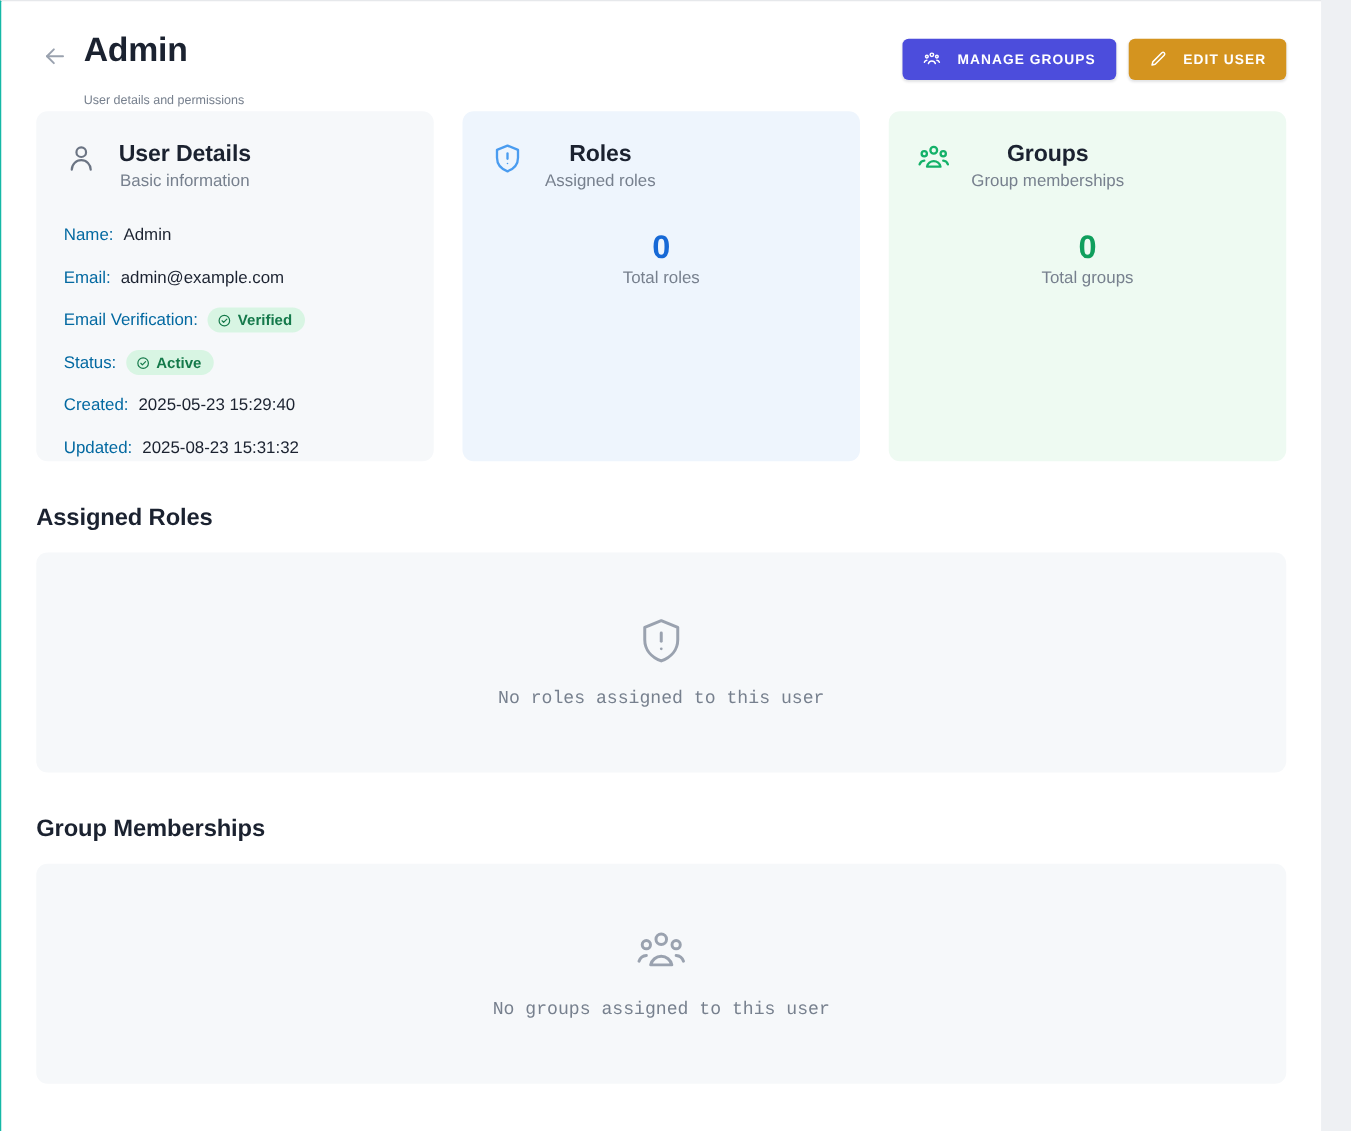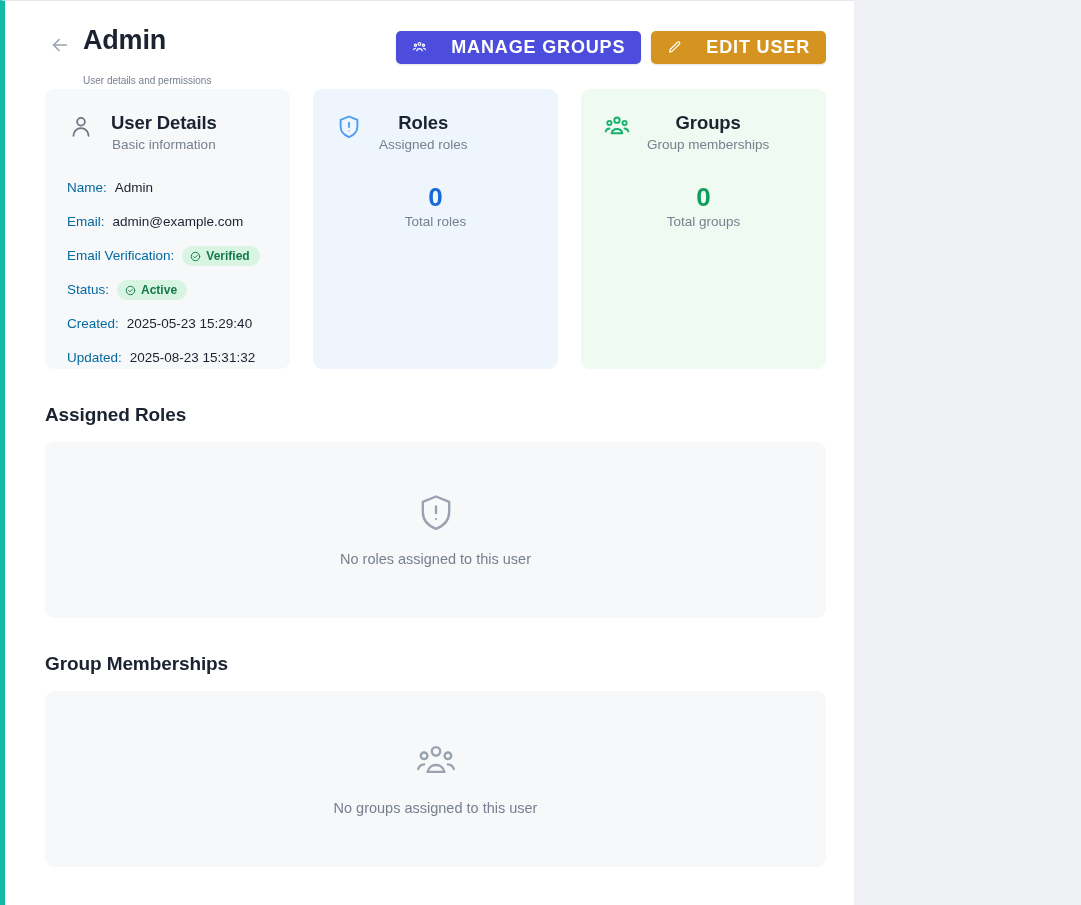--- a/index.html
+++ b/index.html
@@ -6,27 +6,26 @@
   html, body {
     width: 1081px;
     height: 905px;
     background: #eef0f3;
     font-family: "Liberation Sans", sans-serif;
     overflow: hidden;
   }
   .app-shell {
     position: absolute;
     left: 0; top: 0;
-    width: 854px;
+    width: 1057px;
     height: 905px;
     background: #ffffff;
-    border-left: 5px solid #14b8a6;
+    border-left: 1px solid #14b8a6;
     border-top: 1px solid #e6e8eb;
     overflow: hidden;
-    padding-left: 12px;
   }
   .right-gutter {
     position: absolute;
     left: 1057px; top: 0;
     width: 24px; height: 905px;
     background: #eef0f3;
   }
 
   
   .page-header {
@@ -64,26 +63,26 @@
     display: flex;
     gap: 10px;
     align-items: center;
     margin-top: 8px;
   }
   .btn {
     height: 33px;
     border: none;
     border-radius: 5px;
     color: #ffffff;
-    font-size: 18px;
+    font-size: 11px;
     font-weight: 700;
     letter-spacing: 0.85px;
     display: inline-flex;
     align-items: center;
-    gap: 24px;
+    gap: 13px;
     padding: 0 16px;
     cursor: pointer;
     font-family: "Liberation Sans", sans-serif;
     box-shadow: 0 1px 2px rgba(16,24,40,0.12);
   }
   .btn-manage { background: #4c4ddc; }
   .btn-edit   { background: #d4941f; }
   .btn svg { display: block; flex: none; }
 
   
@@ -182,20 +181,21 @@
     margin: 35px 0 16px 0;
   }
   .empty-panel {
     background: #f6f8fa;
     border-radius: 9px;
     height: 176px;
     display: flex;
     flex-direction: column;
     align-items: center;
     justify-content: center;
+    font-family: Liberation Mono, monospace;
   }
   .empty-icon { margin-bottom: 14px; }
   .empty-icon svg { display: block; }
   .empty-text {
     font-size: 14.5px;
     color: #77808e;
     line-height: 20px;
   }
 </style>
 </head>

